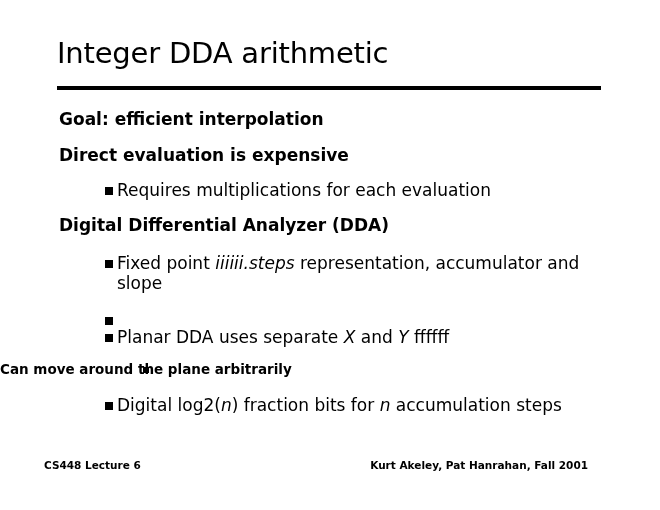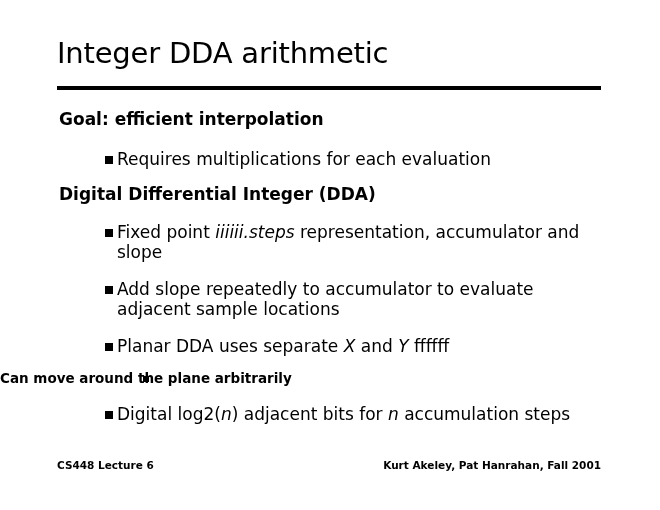--- a/index.html
+++ b/index.html
@@ -101,21 +101,21 @@
   .it {
     font-style: italic;
   }
 
   .gap-sm { height: 5px; }
   .gap-md { height: 8px; }
 
   
   .footer {
     position: absolute;
-    left: 57px;
+    left: 44px;
     top: 458px;
     width: 544px;
     display: flex;
     justify-content: space-between;
     align-items: baseline;
     font-size: 10.5px;
     font-weight: bold;
     line-height: 14px;
   }
 </style>
@@ -131,67 +131,69 @@
   <div class="title-rule"></div>
 
   <div class="body-block">
 
     <div class="lvl1">
       <span>Goal: efficient interpolation</span>
     </div>
 
     <div class="gap-sm"></div>
 
+    <div class="lvl1">
+      <span>Direct evaluation is expensive</span>
+    </div>
 
     <div class="gap-sm"></div>
 
     <div class="lvl2">
       <span class="marker"></span>
       <span>Requires multiplications for each evaluation</span>
     </div>
 
     <div class="gap-sm"></div>
 
     <div class="lvl1">
-      <span>Digital Differential Integer (DDA)</span>
+      <span>Digital Differential Analyzer (DDA)</span>
     </div>
 
     <div class="gap-md"></div>
 
     <div class="lvl2">
       <span class="marker"></span>
       <span>Fixed point </span><span class="it">iiiiii.steps</span><span> representation, accumulator and slope</span>
     </div>
 
     <div class="gap-md"></div>
 
     <div class="lvl2">
       <span class="marker"></span>
-      <span>Add slope repeatedly to accumulator to evaluate adjacent sample locations</span>
     </div>
 
     <div class="gap-md"></div>
 
     <div class="lvl2">
       <span class="marker"></span>
       <span>Planar DDA uses separate </span><span class="it">X</span><span> and </span><span class="it">Y</span><span> ffffff</span>
     </div>
 
     <div class="gap-sm"></div>
 
     <div class="lvl3">
       <span class="marker"></span>
       <span>Can move around the plane arbitrarily</span>
     </div>
 
     <div class="gap-md"></div>
 
     <div class="lvl2">
       <span class="marker"></span>
-      <span>Digital log2(</span><span class="it">n</span><span>) adjacent bits for </span><span class="it">n</span><span> accumulation steps</span>
+      <span>Digital log2(</span><span class="it">n</span><span>) fraction bits for </span><span class="it">n</span><span> accumulation steps</span>
     </div>
 
   </div>
 
   <div class="footer">
     <span>CS448 Lecture 6</span>
     <span>Kurt Akeley, Pat Hanrahan, Fall 2001</span>
   </div>
 
 </div>

